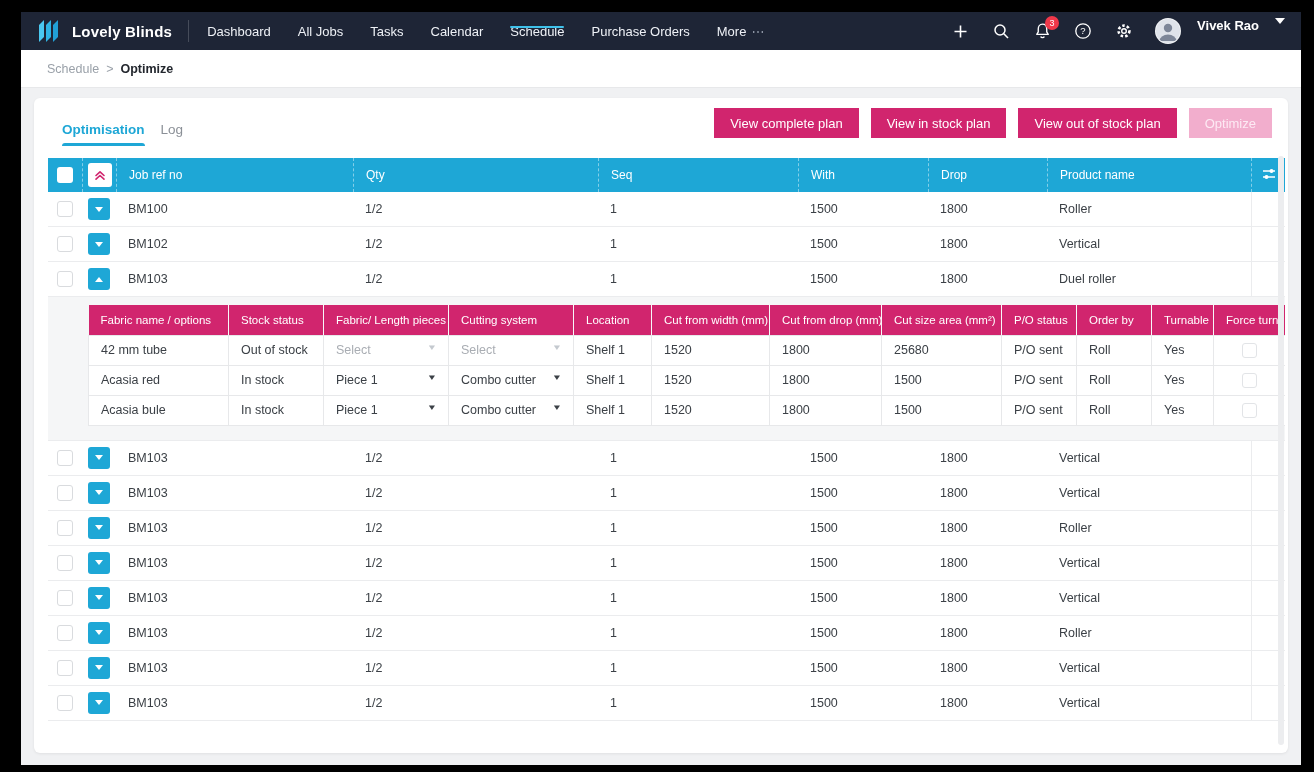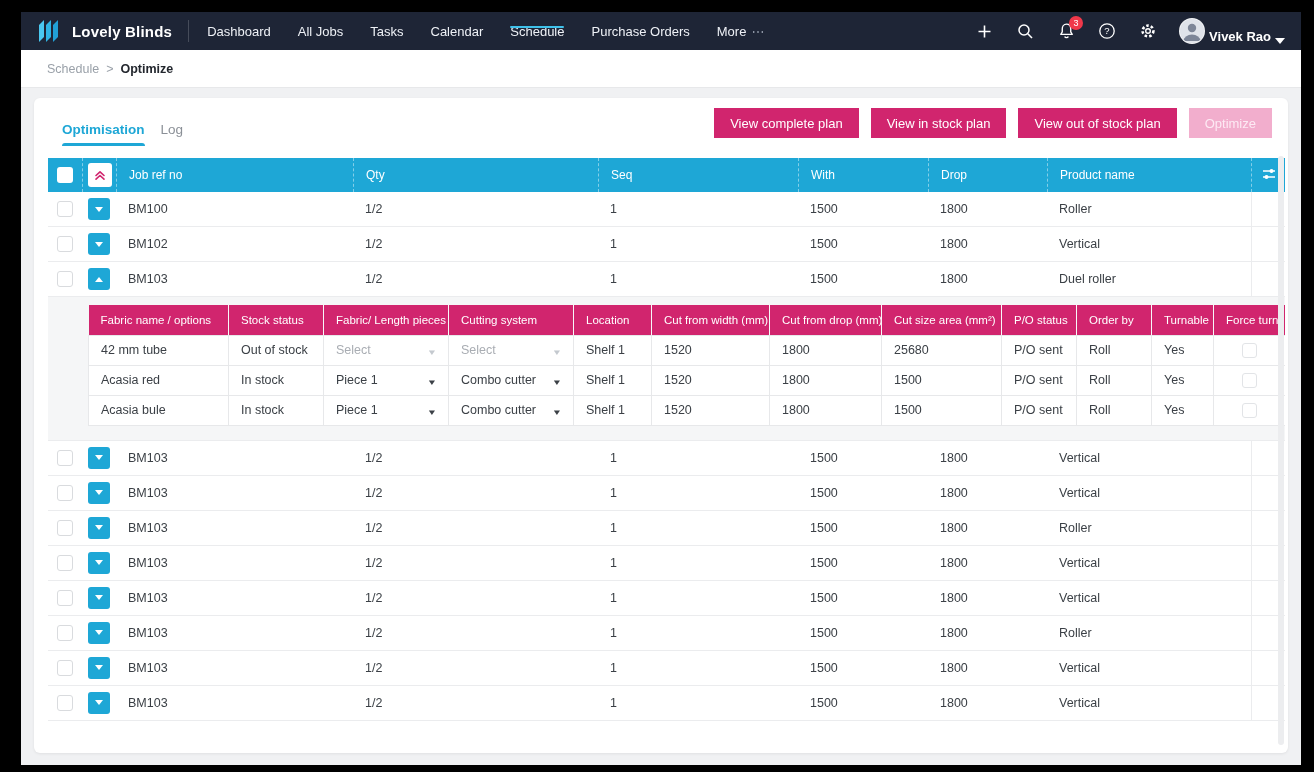--- a/index.html
+++ b/index.html
@@ -13,21 +13,21 @@
   .brand { display:flex; align-items:center; gap:9px; }
   .brand-name { color:#fff; font-size:15px; font-weight:bold; letter-spacing:.2px; white-space:nowrap; }
   .brand-divider { width:1px; height:22px; background:rgba(255,255,255,.18); margin:0 18px 0 16px; }
   .nav-items { display:flex; align-items:center; gap:27px; height:100%; }
   .nav-item { position:relative; display:flex; align-items:center; gap:5px; height:100%; color:#eef1f6; font-size:13px; cursor:pointer; white-space:nowrap; text-decoration:none; }
   .nav-item.active::after { content:""; position:absolute; left:0; right:0; bottom:6px; height:2px; border-radius:2px; background:#3fc1ea; }
   .nav-ellipsis { color:#aeb6c4; letter-spacing:1px; font-size:13px; }
   .nav-right { margin-left:auto; display:flex; align-items:center; gap:21px; }
   .nav-icon-btn { position:relative; width:20px; height:20px; display:flex; align-items:center; justify-content:center; cursor:pointer; }
   .badge { position:absolute; top:-5px; right:-7px; min-width:14px; height:14px; border-radius:7px; background:#f0384a; color:#fff; font-size:9px; display:flex; align-items:center; justify-content:center; padding:0 3px; }
-  .user { display:flex; align-items:flex-end; gap:4px; cursor:pointer; }
+  .user { display:flex; align-items:flex-start; gap:16px; cursor:pointer; }
   .avatar { width:26px; height:26px; border-radius:50%; overflow:hidden; background:#e3e6ec; border:1px solid rgba(255,255,255,.55); }
   .user-name { color:#fff; font-size:13px; font-weight:bold; white-space:nowrap; }
 
   
   .breadcrumb-bar { height:38px; background:#fff; border-bottom:1px solid #e7e8ea; display:flex; align-items:center; padding:0 26px; font-size:12.5px; flex:0 0 auto; }
   .crumb-parent { color:#9aa1a9; }
   .crumb-sep { color:#9aa1a9; margin:0 7px; }
   .crumb-current { color:#23272e; font-weight:bold; }
 
   
@@ -61,21 +61,21 @@
 
   
   .expand-td { padding:0 !important; background:#f5f6f7 !important; border-bottom:1px solid #ebecee; height:auto !important; }
   .expand-panel { padding:8px 2px 14px 40px; }
   .sub-table thead th { background:#d1256e; color:#fff; font-size:11.5px; font-weight:normal; text-align:left; height:30px; padding:0 12px; white-space:nowrap; overflow:hidden; }
   .sub-table thead th + th { border-left:1px dashed rgba(255,255,255,.35); }
   .sub-table tbody td { background:#fff; height:30px; font-size:12.5px; color:#3b4046; padding:0 12px; border:1px solid #e7e8ea; white-space:nowrap; overflow:hidden; }
   .sub-table { border-collapse:collapse; }
   .stock-out { color:#e5484d; }
   .stock-in { color:#27a164; }
-  .sel { display:flex; align-items:flex-end; justify-content:space-between; cursor:pointer; }
+  .sel { display:flex; align-items:flex-start; justify-content:space-between; cursor:pointer; }
   .sel-caret { font-size:8px; color:#3b4046; transform:scaleX(1.3); }
   .sel.disabled .sel-label { color:#a9adb3; }
   .sel.disabled .sel-caret { color:#c4c9cf; }
   .td-force { text-align:center; }
   .sub-cb { display:inline-block; width:15px; height:15px; border:1px solid #e2e4e7; border-radius:3px; background:#fff; vertical-align:middle; cursor:pointer; }
 
   
   .scrollbar-track { position:absolute; top:58px; bottom:8px; right:4px; width:6px; background:#ecedef; border-radius:3px; }
 </style>
 </head>

